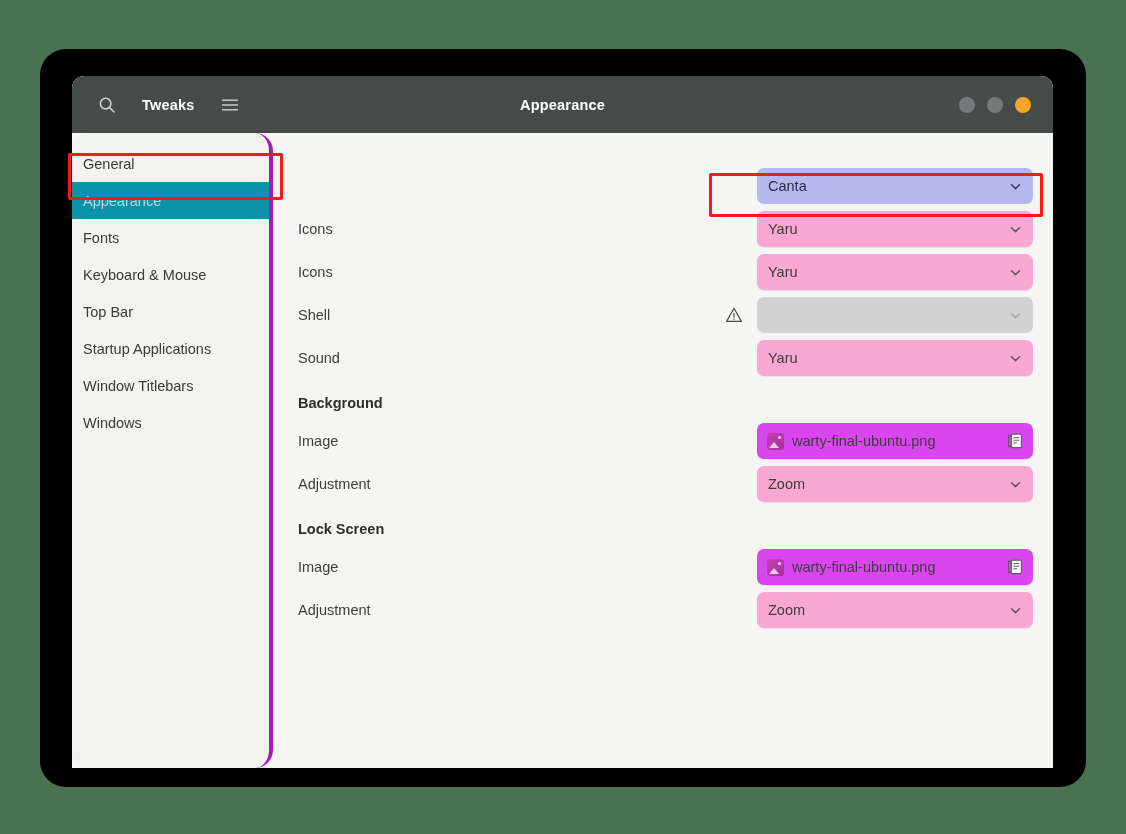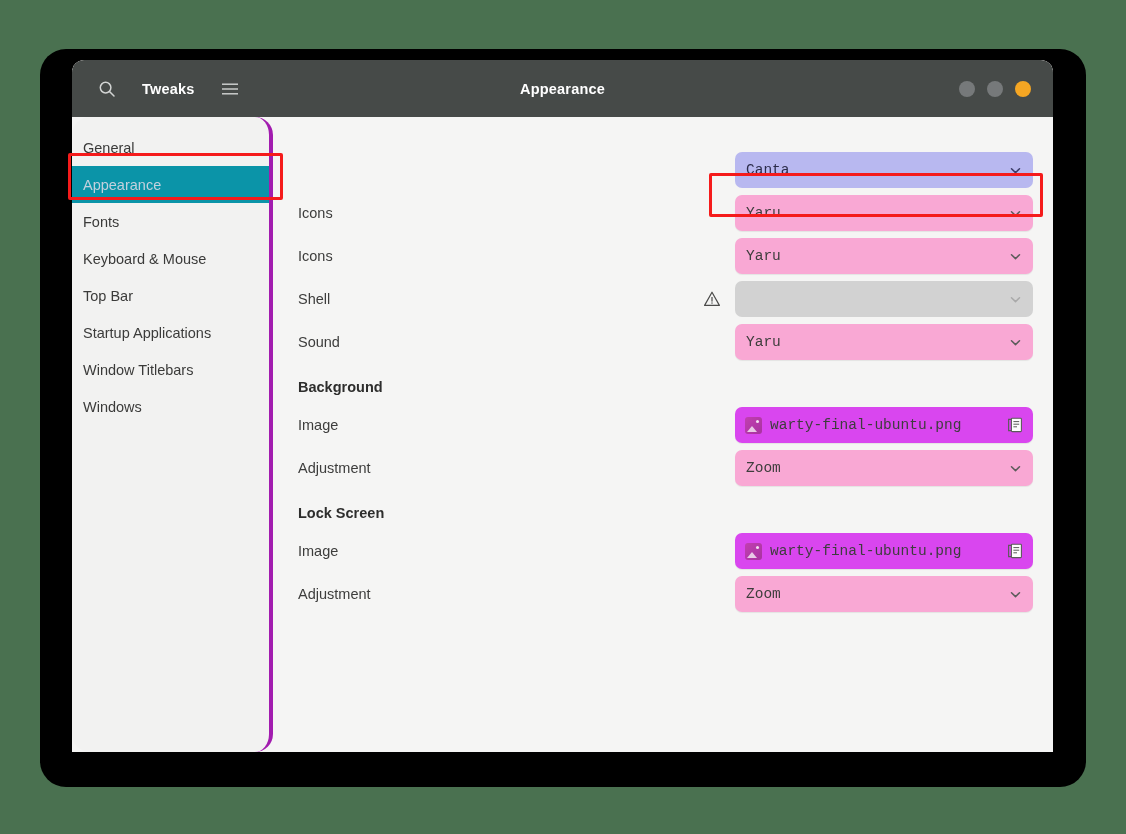--- a/index.html
+++ b/index.html
@@ -23,21 +23,21 @@
     top: 49px;
     width: 1046px;
     height: 738px;
     background: #000000;
     border-radius: 26px;
   }
 
   .window {
     position: absolute;
     left: 72px;
-    top: 60px;
+    top: 76px;
     width: 981px;
     height: 692px;
     background: #f5f5f4;
     border-radius: 12px 12px 0 0;
     overflow: hidden;
     display: flex;
     flex-direction: column;
   }
 
   
@@ -187,26 +187,25 @@
 
   .row-label {
     font-size: 14.5px;
     color: #3d3d3c;
     flex: 0 0 auto;
     width: 420px;
     padding-left: 1px;
   }
 
   .row-ctl {
-    width: 298px;
+    width: 276px;
     margin-left: auto;
     position: relative;
     display: flex;
     align-items: flex-end;
-    font-family: Liberation Mono, monospace;
   }
 
   .warn-icon {
     position: absolute;
     left: -32px;
     top: 50%;
     transform: translateY(-50%);
     width: 18px;
     height: 18px;
   }

